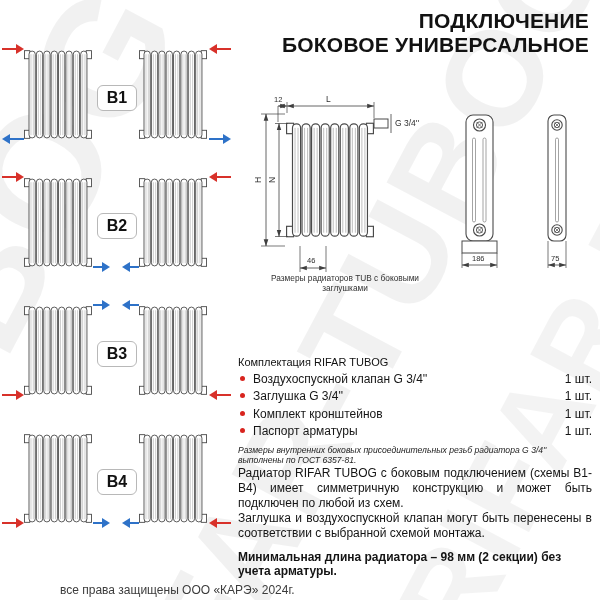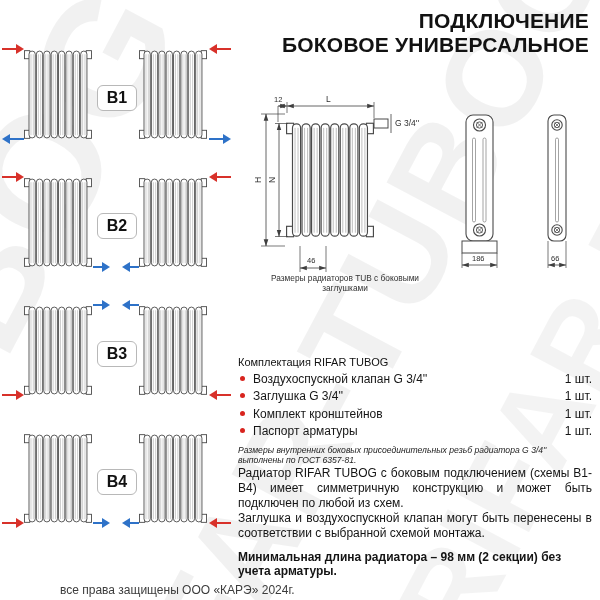--- a/index.html
+++ b/index.html
@@ -265,21 +265,21 @@
       <line x1="116.4" y1="24.6" x2="111.6" y2="29.4" stroke="#4a4a4a" stroke-width="0.7"></line>
       <circle cx="114" cy="132" r="5.2" fill="#fff" stroke="#4a4a4a" stroke-width="1.1"></circle>
       <circle cx="114" cy="132" r="2.7" fill="#fff" stroke="#4a4a4a" stroke-width="0.9"></circle>
       <line x1="111.6" y1="129.6" x2="116.4" y2="134.4" stroke="#4a4a4a" stroke-width="0.7"></line>
       <line x1="116.4" y1="129.6" x2="111.6" y2="134.4" stroke="#4a4a4a" stroke-width="0.7"></line>
       <line x1="105" y1="143" x2="105" y2="170" stroke="#3f3f3f" stroke-width="0.7"></line>
       <line x1="123" y1="143" x2="123" y2="170" stroke="#3f3f3f" stroke-width="0.7"></line>
       <line x1="105" y1="167" x2="123" y2="167" stroke="#3f3f3f" stroke-width="0.8" marker-start="url(#dimarrow)" marker-end="url(#dimarrow)"></line>
     </svg>
     <span class="lbl" style="left:29px;top:156px">186</span>
-    <span class="lbl" style="left:108px;top:156px">66</span>
+    <span class="lbl" style="left:108px;top:156px">75</span>
   </div>
 
   <div id="kit">
     <div class="h1">Комплектация RIFAR TUBOG</div>
     <div class="kit-item">
       <span class="dot"></span>
       <span class="ql">Воздухоспускной клапан G 3/4''</span>
       <span class="qv">1 шт.</span>
     </div>
     <div class="kit-item">

